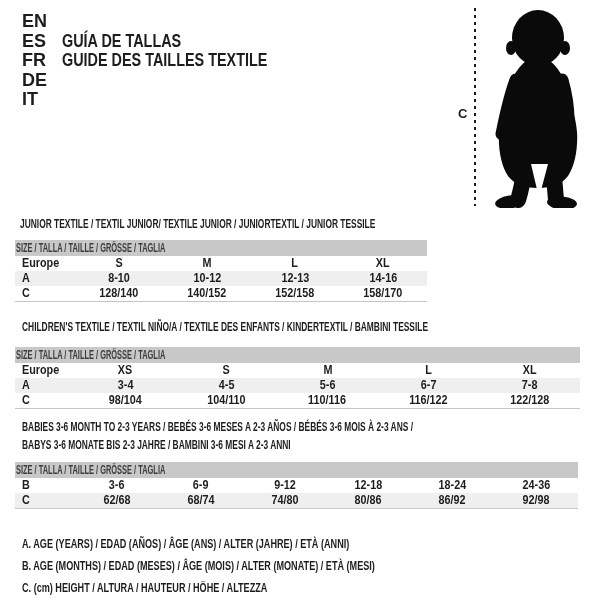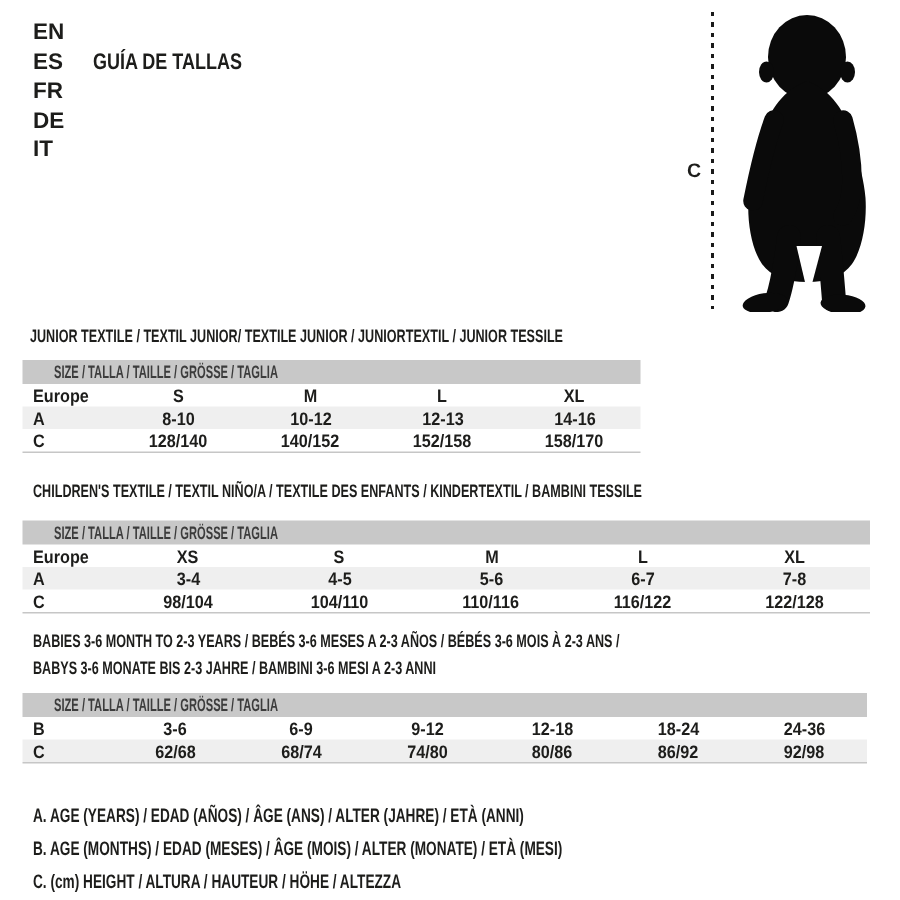--- a/index.html
+++ b/index.html
@@ -7,45 +7,45 @@
     width:600px;height:600px;position:relative;overflow:hidden;
     background:#ffffff;color:#1d1d1b;
     font-family:"Liberation Sans", sans-serif;
     -webkit-font-smoothing:antialiased;
   }
   .abs{position:absolute}
   .sq{display:inline-block;white-space:nowrap}
 
   
   .langs{left:22px;top:12px}
-  .lang-row{display:flex;line-height:19.5px;font-size:15px;font-weight:700}
+  .lang-row{display:flex;line-height:19.5px;font-size:18px;font-weight:700}
   .lang-code{width:40px}
   .lang-label .sq{transform:scaleX(.8);transform-origin:0 50%}
 
   
   .figure{left:452px;top:6px;width:148px;height:202px}
   .dash-line{
     left:22px;top:2px;width:2px;height:198px;
     background:repeating-linear-gradient(#1a1a1a 0 3px, transparent 3px 7px);
   }
   .c-label{left:6px;top:100px;font-size:13px;font-weight:700}
   .baby-svg{left:28px;top:2px}
 
   
   .sec-title{font-size:12px;font-weight:700}
   .sec-title .sq{transform:scaleX(.7);transform-origin:0 50%}
 
   
   .size-table{border-bottom:1px solid #c6c6c6}
   .bar{
     height:16px;background:#c8c8c8;display:flex;align-items:center;
-    padding-left:21px;font-size:12px;font-weight:700;color:#3c3c3c;
+    padding-left:1px;font-size:12px;font-weight:700;color:#3c3c3c;
   }
   .bar .sq{transform:scaleX(.62);transform-origin:0 50%}
-  .trow{display:flex;height:15px;align-items:center;font-size:12px;font-weight:700}
+  .trow{display:flex;height:15px;align-items:flex-start;font-size:12px;font-weight:700}
   .trow.zebra{background:#efefef}
   .tlabel{width:60px;padding-left:7px;box-sizing:border-box}
   .tlabel .sq{transform:scaleX(.9);transform-origin:0 50%}
   .tcell{flex:1;text-align:center}
   .tcell .sq{transform:scaleX(.9);transform-origin:50% 50%}
 
   
   .foots{left:22px;top:533px}
   .foot-row{line-height:22px;font-size:13px;font-weight:700}
   .foot-row .sq{transform:scaleX(.7);transform-origin:0 50%}
@@ -58,20 +58,21 @@
 <div class="abs langs">
   <div class="lang-row">
     <span class="lang-code">EN</span>
   </div>
   <div class="lang-row">
     <span class="lang-code">ES</span>
     <span class="lang-label"><span class="sq">GUÍA DE TALLAS</span></span>
   </div>
   <div class="lang-row">
     <span class="lang-code">FR</span>
+    <span class="lang-label"><span class="sq">GUIDE DES TAILLES TEXTILE</span></span>
   </div>
   <div class="lang-row">
     <span class="lang-code">DE</span>
   </div>
   <div class="lang-row">
     <span class="lang-code">IT</span>
   </div>
 </div>
 
 <div class="abs figure">

